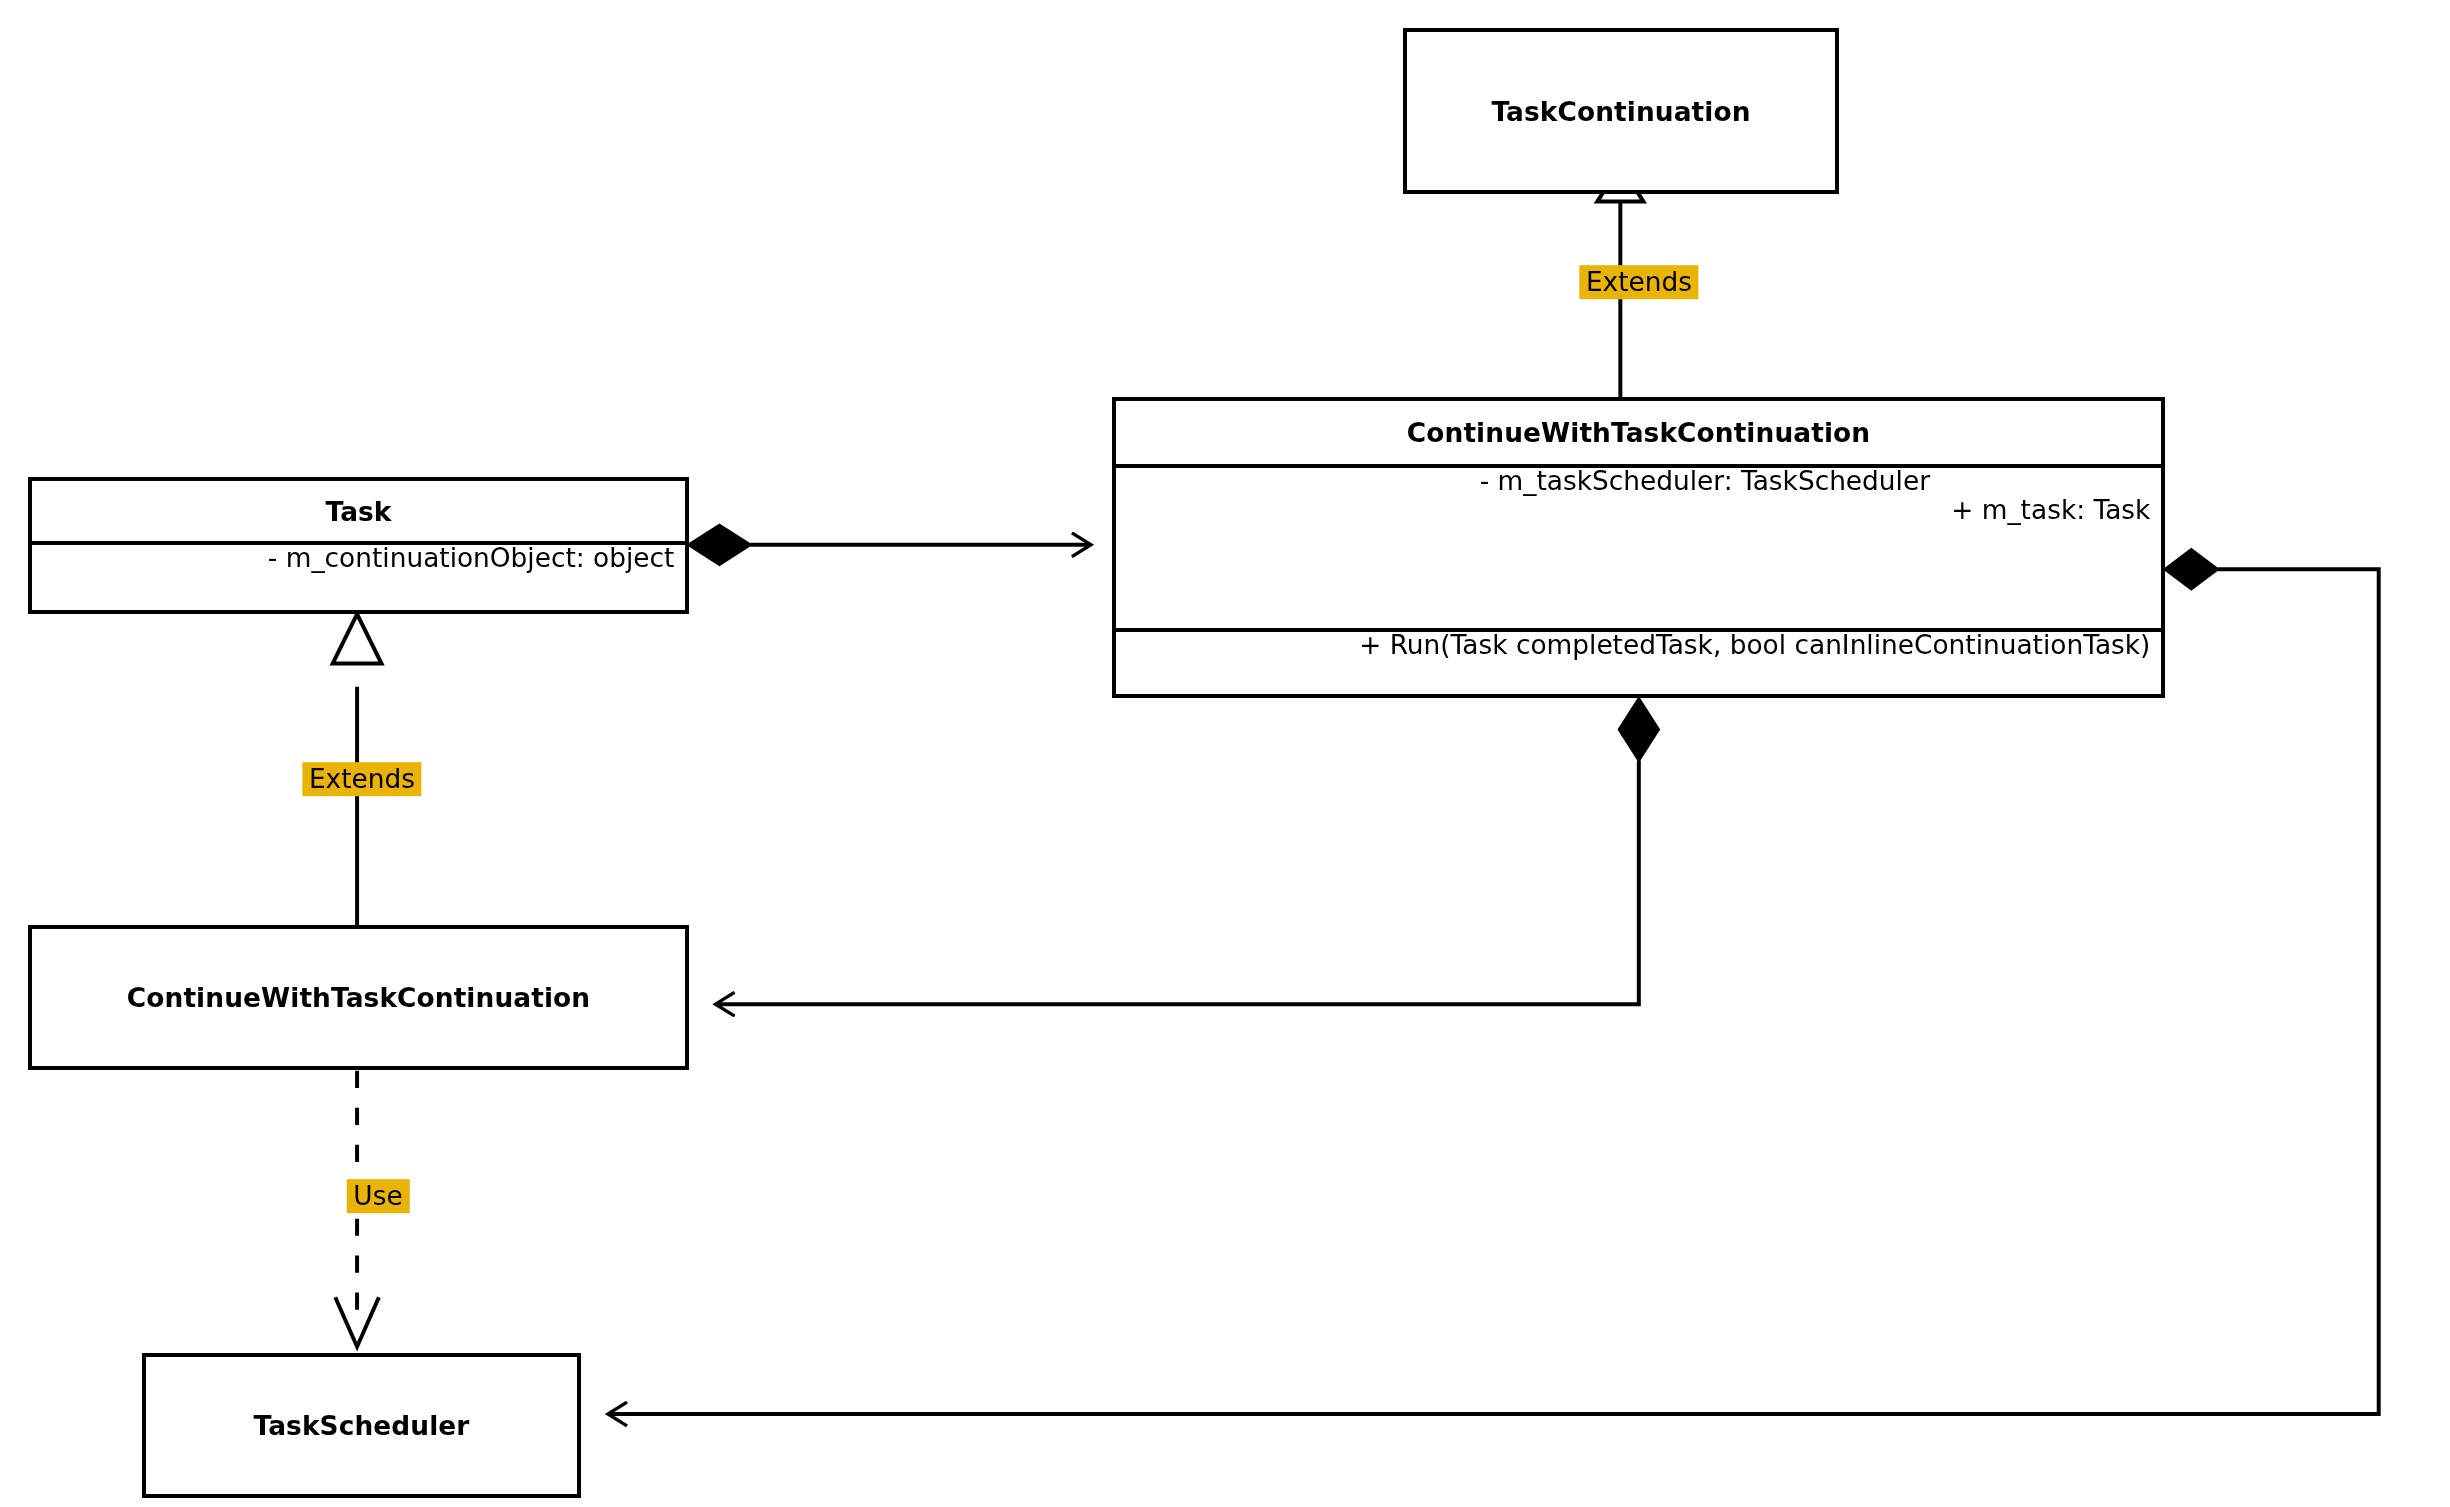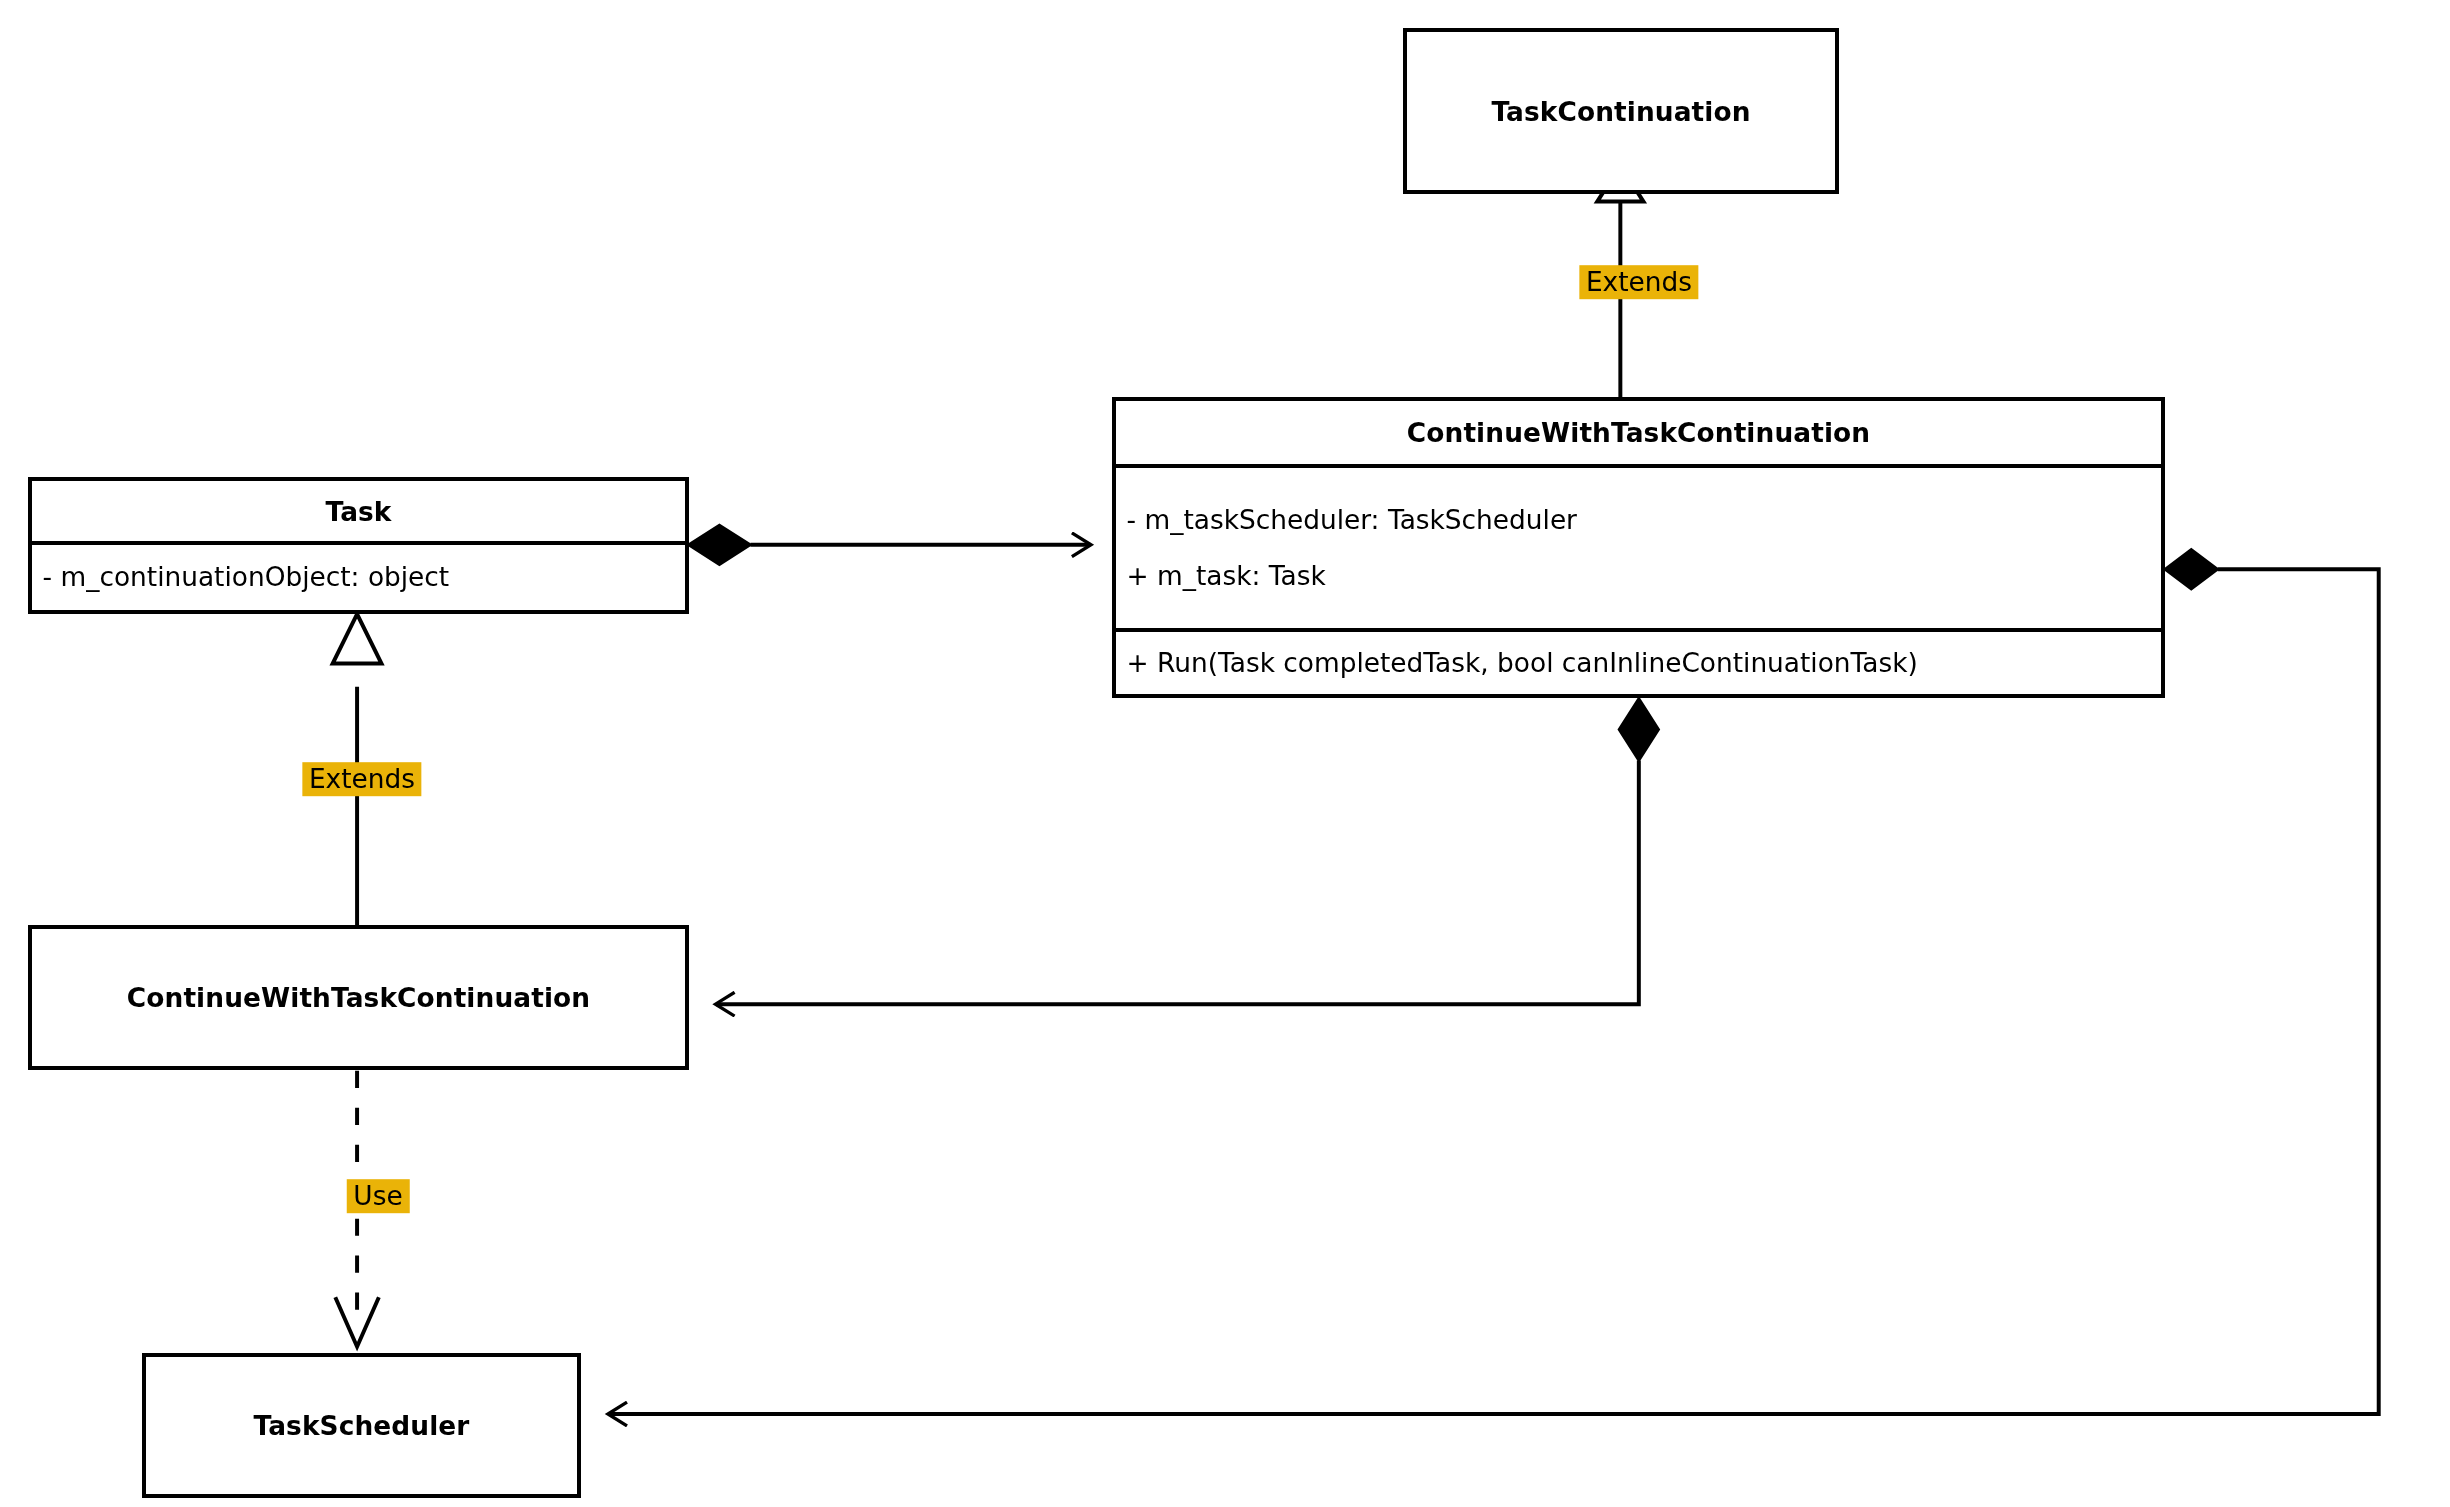--- a/index.html
+++ b/index.html
@@ -35,22 +35,22 @@
   .compartment {
     box-sizing: border-box;
     display: flex;
     align-items: center;
     overflow: hidden;
   }
   .compartment.title {
     justify-content: center;
   }
   .compartment.members {
-    flex-direction: column;
-    justify-content: center;
+    flex-direction: row;
+    justify-content: flex-end;
     align-items: stretch;
   }
   .divider {
     height: 4px;
     background: #000000;
     flex: 0 0 auto;
   }
   .class-name {
     font-weight: bold;
     font-size: 26.4px;

